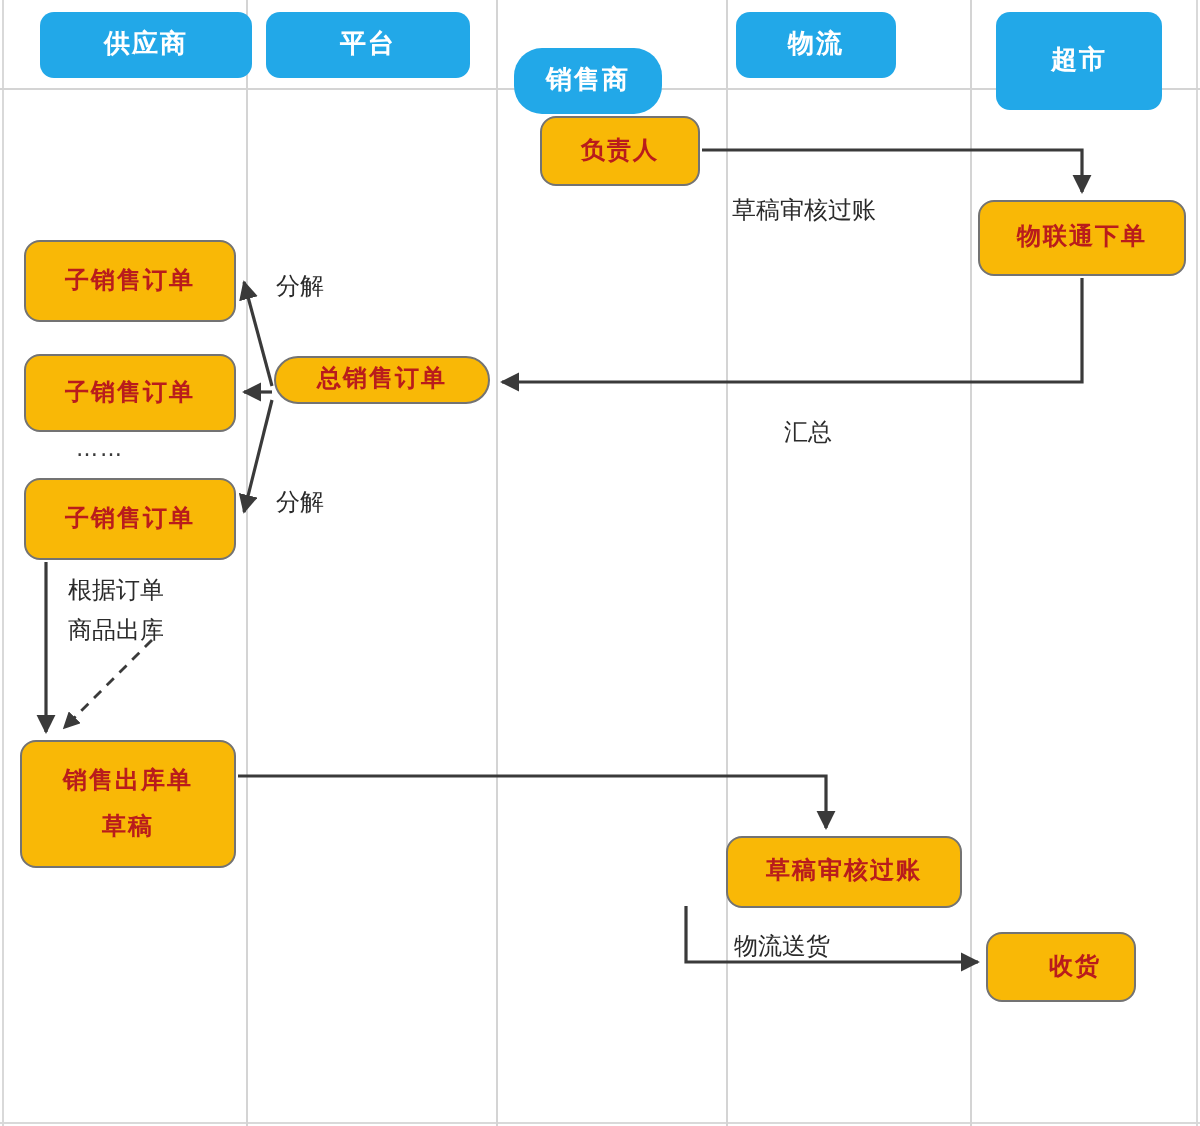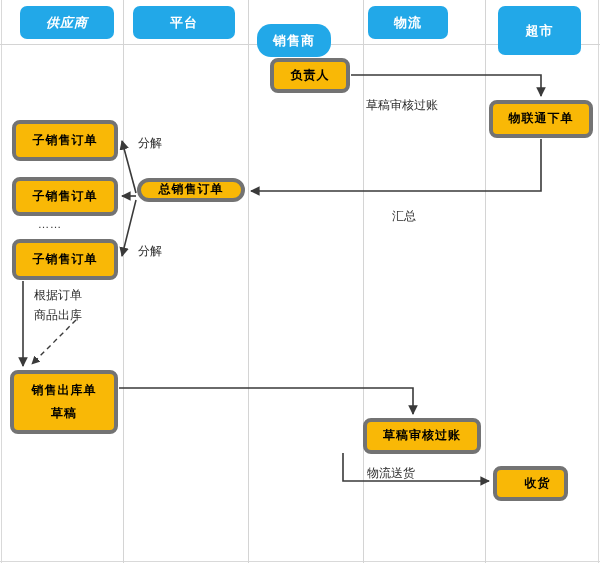--- a/index.html
+++ b/index.html
@@ -65,23 +65,23 @@
     line-height: 1;
   }
   
   .node {
     position: absolute;
     display: flex;
     flex-direction: column;
     align-items: center;
     justify-content: center;
     background: #f9b806;
-    border: 4px solid #737373;
+    border: 1px solid #737373;
     border-radius: 8px;
-    color: #000000;
+    color: #b91c1c;
     font-size: 12px;
     font-weight: bold;
     letter-spacing: 1px;
     box-sizing: border-box;
     text-align: center;
     line-height: 1.45;
   }
   .node.two-line { line-height: 1.9; }
   
   .label {
@@ -118,21 +118,21 @@
     <div class="outer-bottom" style="top:561px;"></div>
 
     <div class="lane-header-rule" style="top:44px;"></div>
 
     <div class="lane-divider" style="left:123px;"></div>
     <div class="lane-divider" style="left:248px;"></div>
     <div class="lane-divider" style="left:363px;"></div>
     <div class="lane-divider" style="left:485px;"></div>
   </div>
 
-  <div class="lane-title" style="left:20px;  top:6px;  width:94px;  height:33px;font-style:italic;">
+  <div class="lane-title" style="left:20px;  top:6px;  width:106px;  height:33px;">
     <span>供应商</span>
   </div>
   <div class="lane-title" style="left:133px; top:6px;  width:102px; height:33px;">
     <span>平台</span>
   </div>
   <div class="lane-title" style="left:257px; top:24px;  width:74px;  height:33px;border-radius:14px;">
     <span>销售商</span>
   </div>
   <div class="lane-title" style="left:368px; top:6px;  width:80px; height:33px;text-align:right;">
     <span>物流</span>

